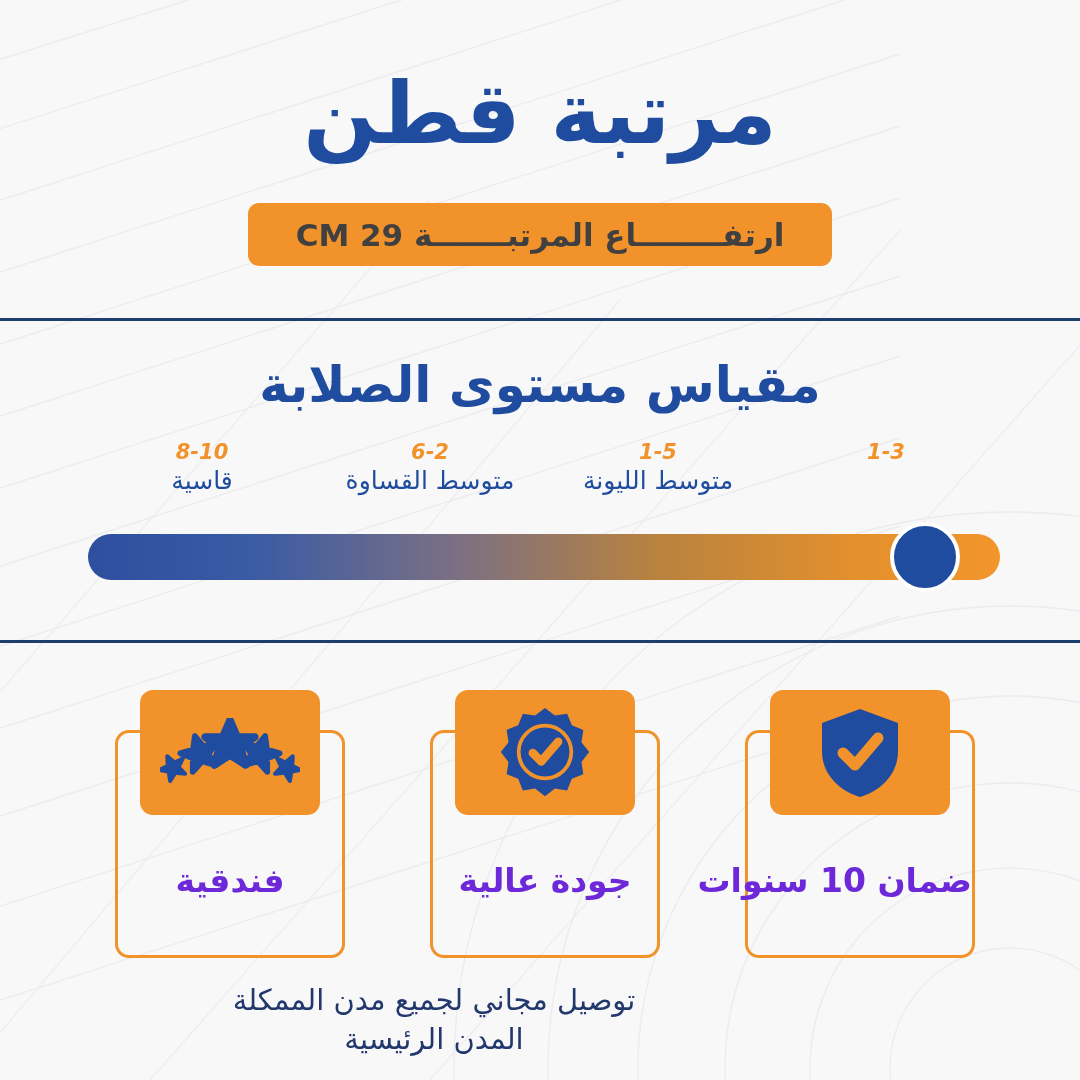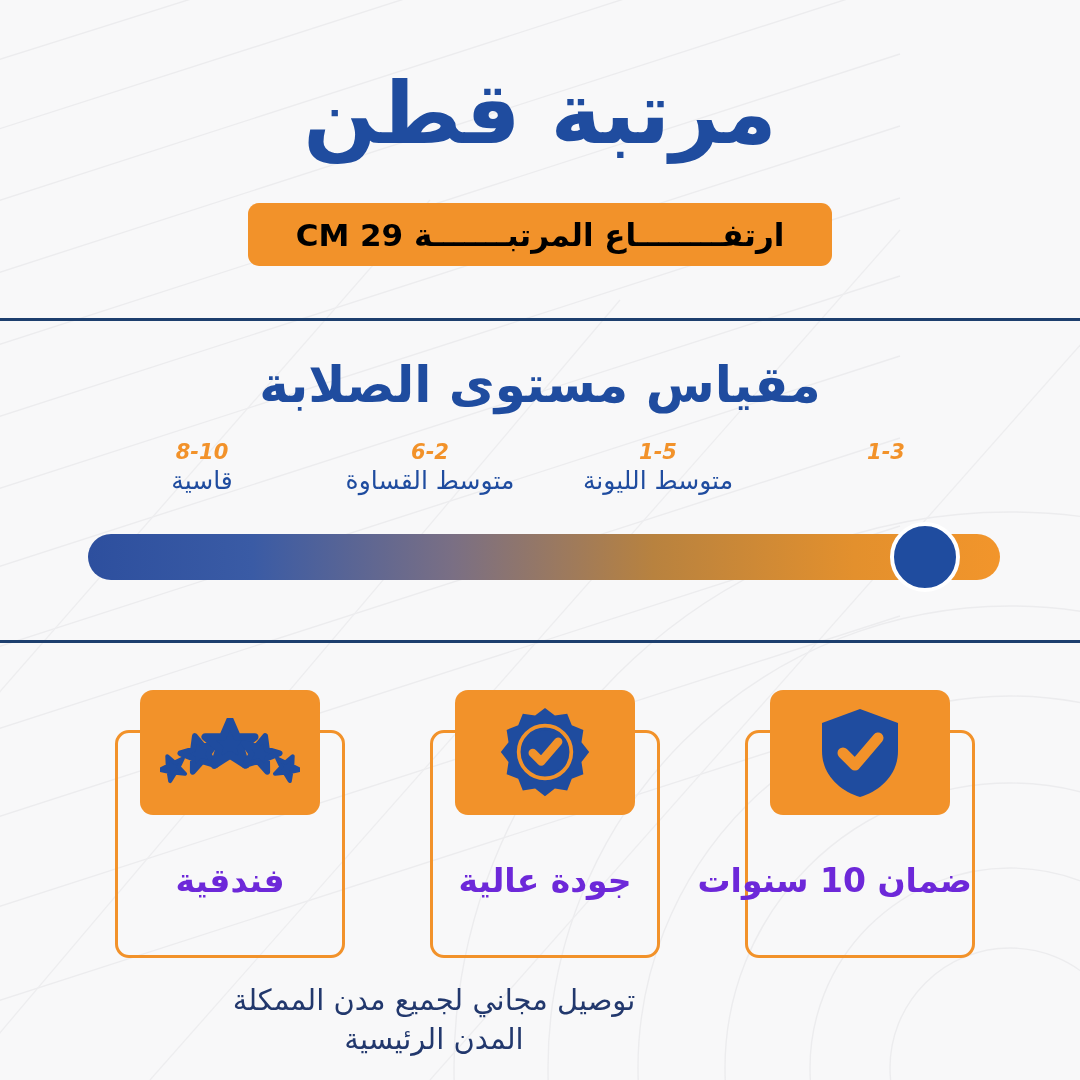--- a/index.html
+++ b/index.html
@@ -66,21 +66,21 @@
     width:584px; height:63px;
     background:#f2922a;
     border-radius:11px;
     display:flex;
     align-items:center;
     justify-content:center;
   }
   #height-badge-label {
     font-size:31px;
     font-weight:700;
-    color:#000000;
+    color:#404040;
     white-space:nowrap;
     letter-spacing:0px;
   }
 
   
   #firmness-section {
     position:absolute;
     top:321px; left:0; width:896px; height:319px;
   }
 

